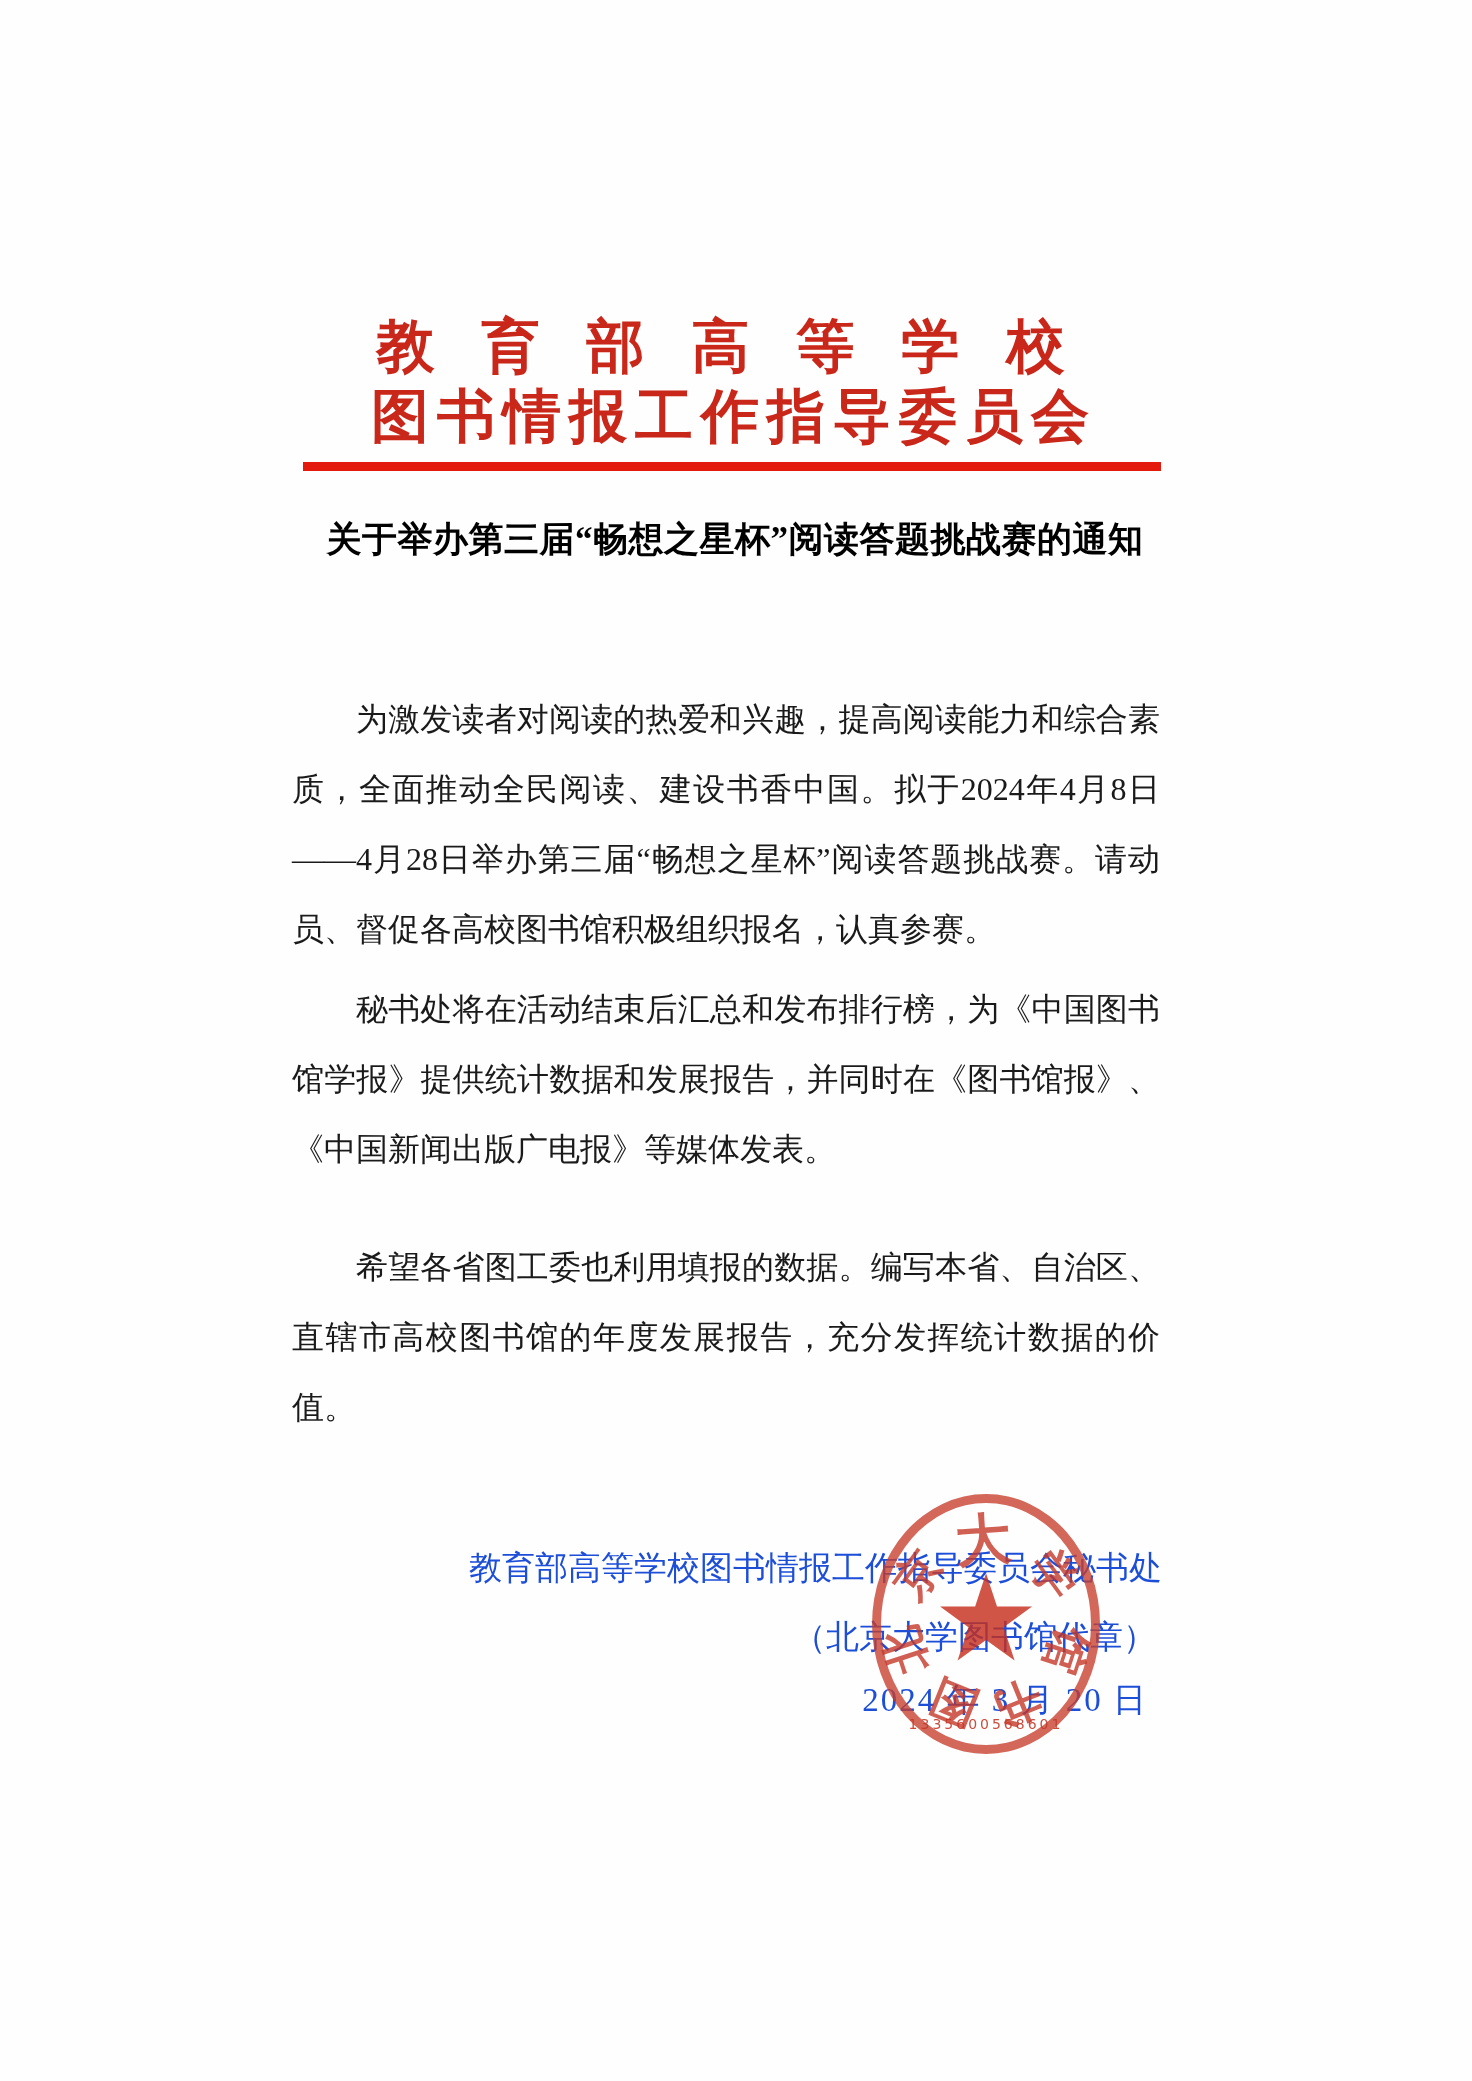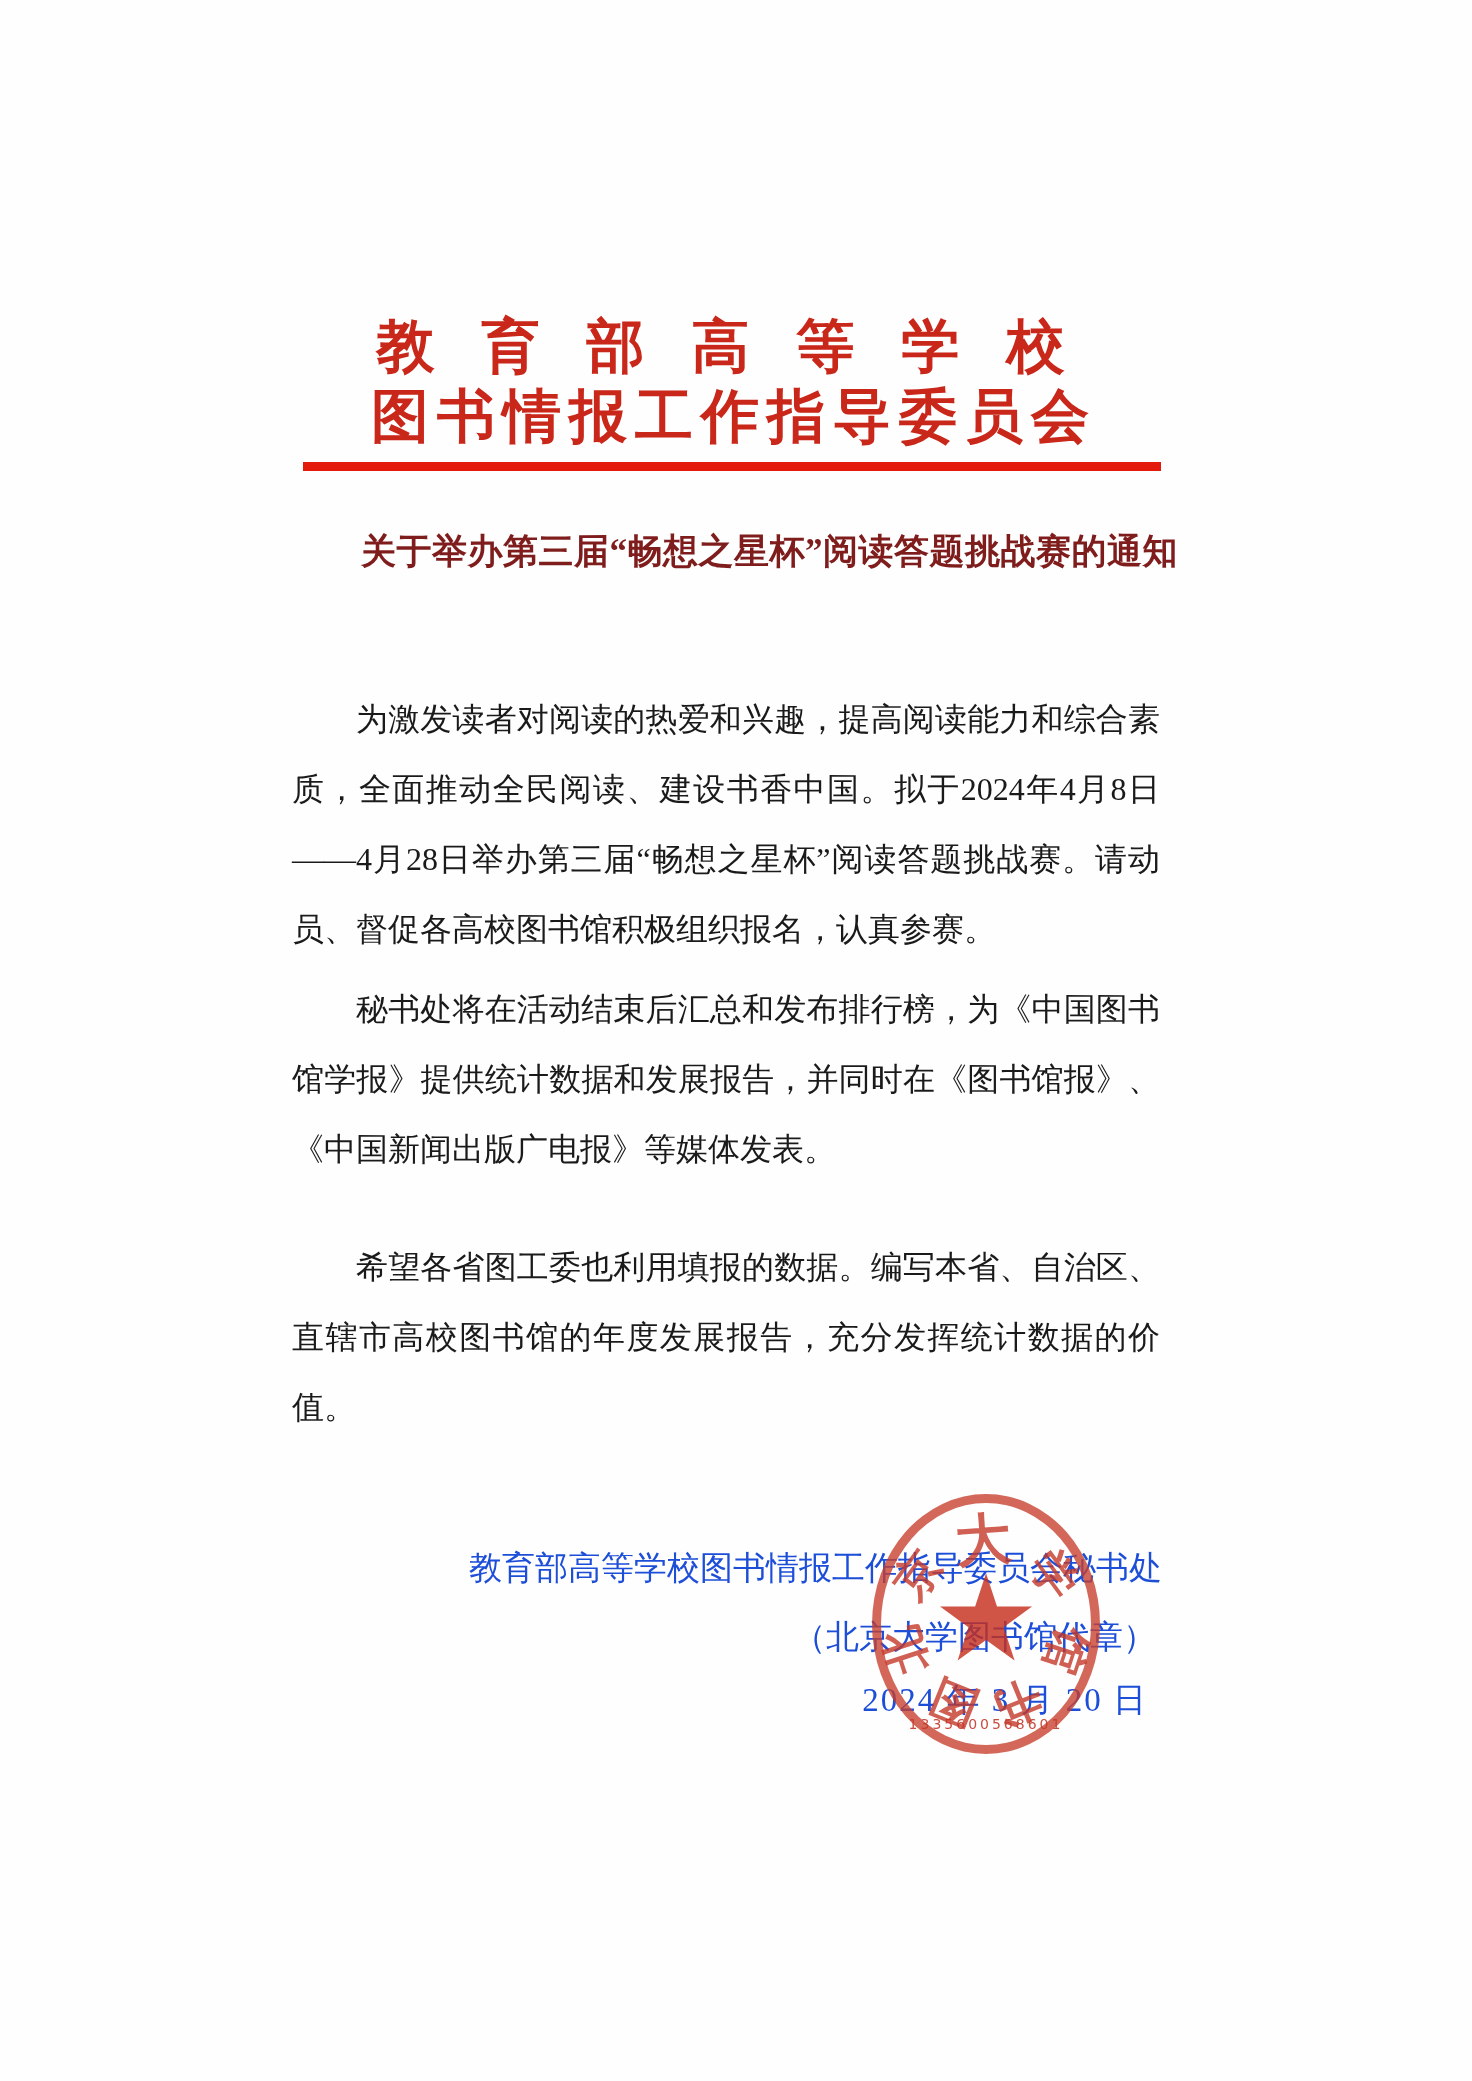--- a/index.html
+++ b/index.html
@@ -8,22 +8,22 @@
     font-family:"Liberation Serif","DejaVu Serif",serif; overflow:hidden;
   }
 
   
   .letterhead { position:absolute; left:303px; top:318px; width:858px; text-align:center; color:#c9271a; }
   .lh1 { font-size:58px; font-weight:700; letter-spacing:47px; text-indent:24px; line-height:1; white-space:nowrap; }
   .lh2 { font-size:58px; font-weight:700; letter-spacing:8px; text-indent:4px; margin-top:12px; line-height:1; white-space:nowrap; }
   .rule { margin-top:16px; height:9px; background:#e41b0c; }
 
   
-  .doc-title { position:absolute; top:512px; left:300px; width:862px; margin:16px; text-align:right;
-    font-size:35px; font-weight:700; color:#7f1d1d; letter-spacing:0.5px; white-space:nowrap; }
+  .doc-title { position:absolute; top:512px; left:300px; width:862px; margin:4px; text-align:center;
+    font-size:35px; font-weight:700; color:#000000; letter-spacing:0.5px; white-space:nowrap; }
 
   
   .salutation { position:absolute; top:600px; left:292px; font-size:33px; color:#1a1a1a; }
   .body-text { position:absolute; top:684px; left:292px; width:868px; font-size:32px; color:#1a1a1a; }
   .para { margin:0; text-indent:2em; text-align:justify; line-height:70px; }
   .para.p2 { margin-top:10px; }
   .para.p3 { margin-top:48px; }
 
   
   .signature { position:absolute; top:1546px; right:310px; text-align:right; font-size:33px; color:#1d4ed8; }

